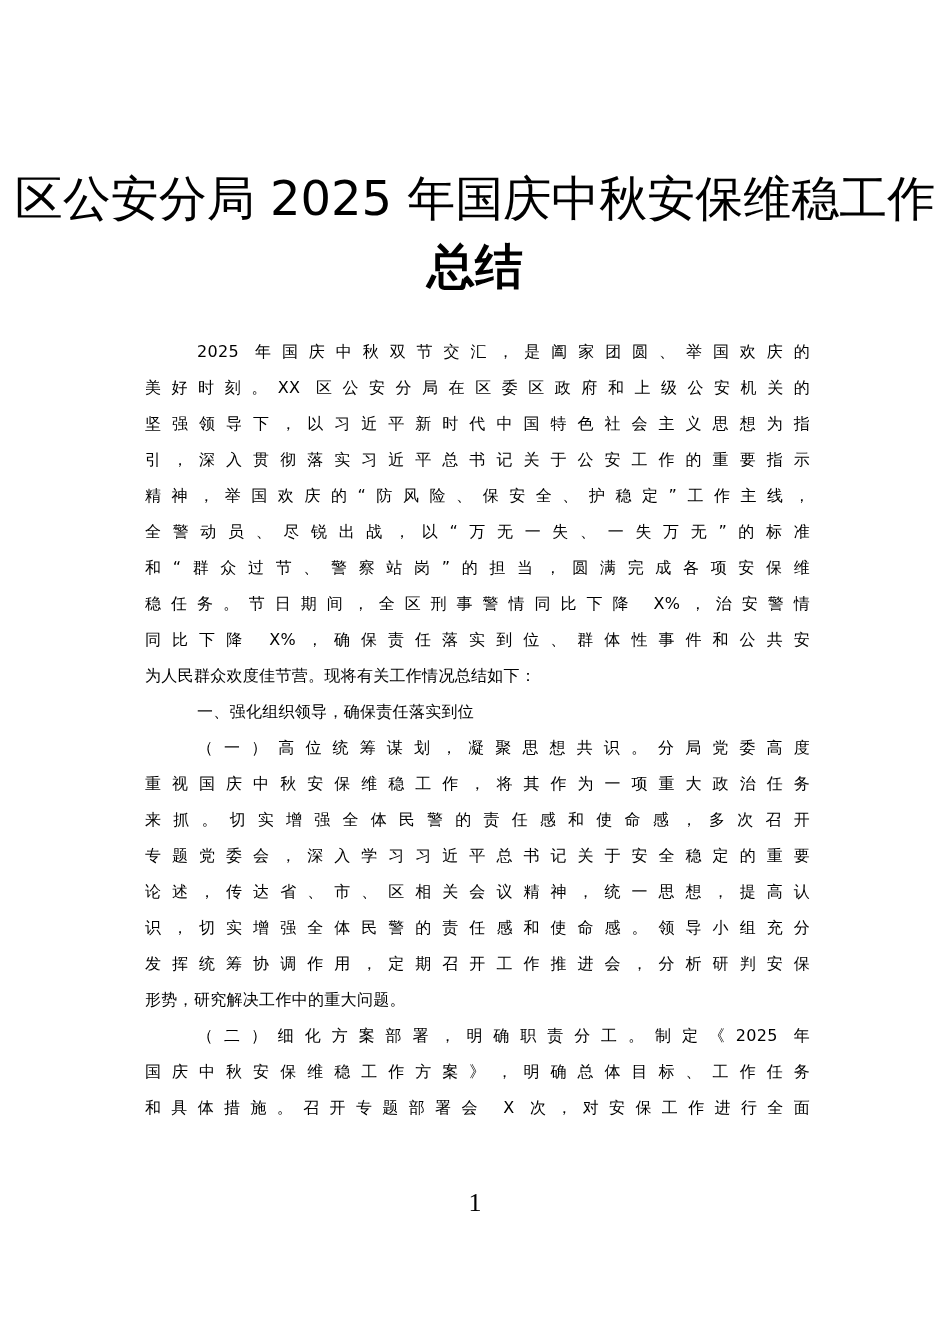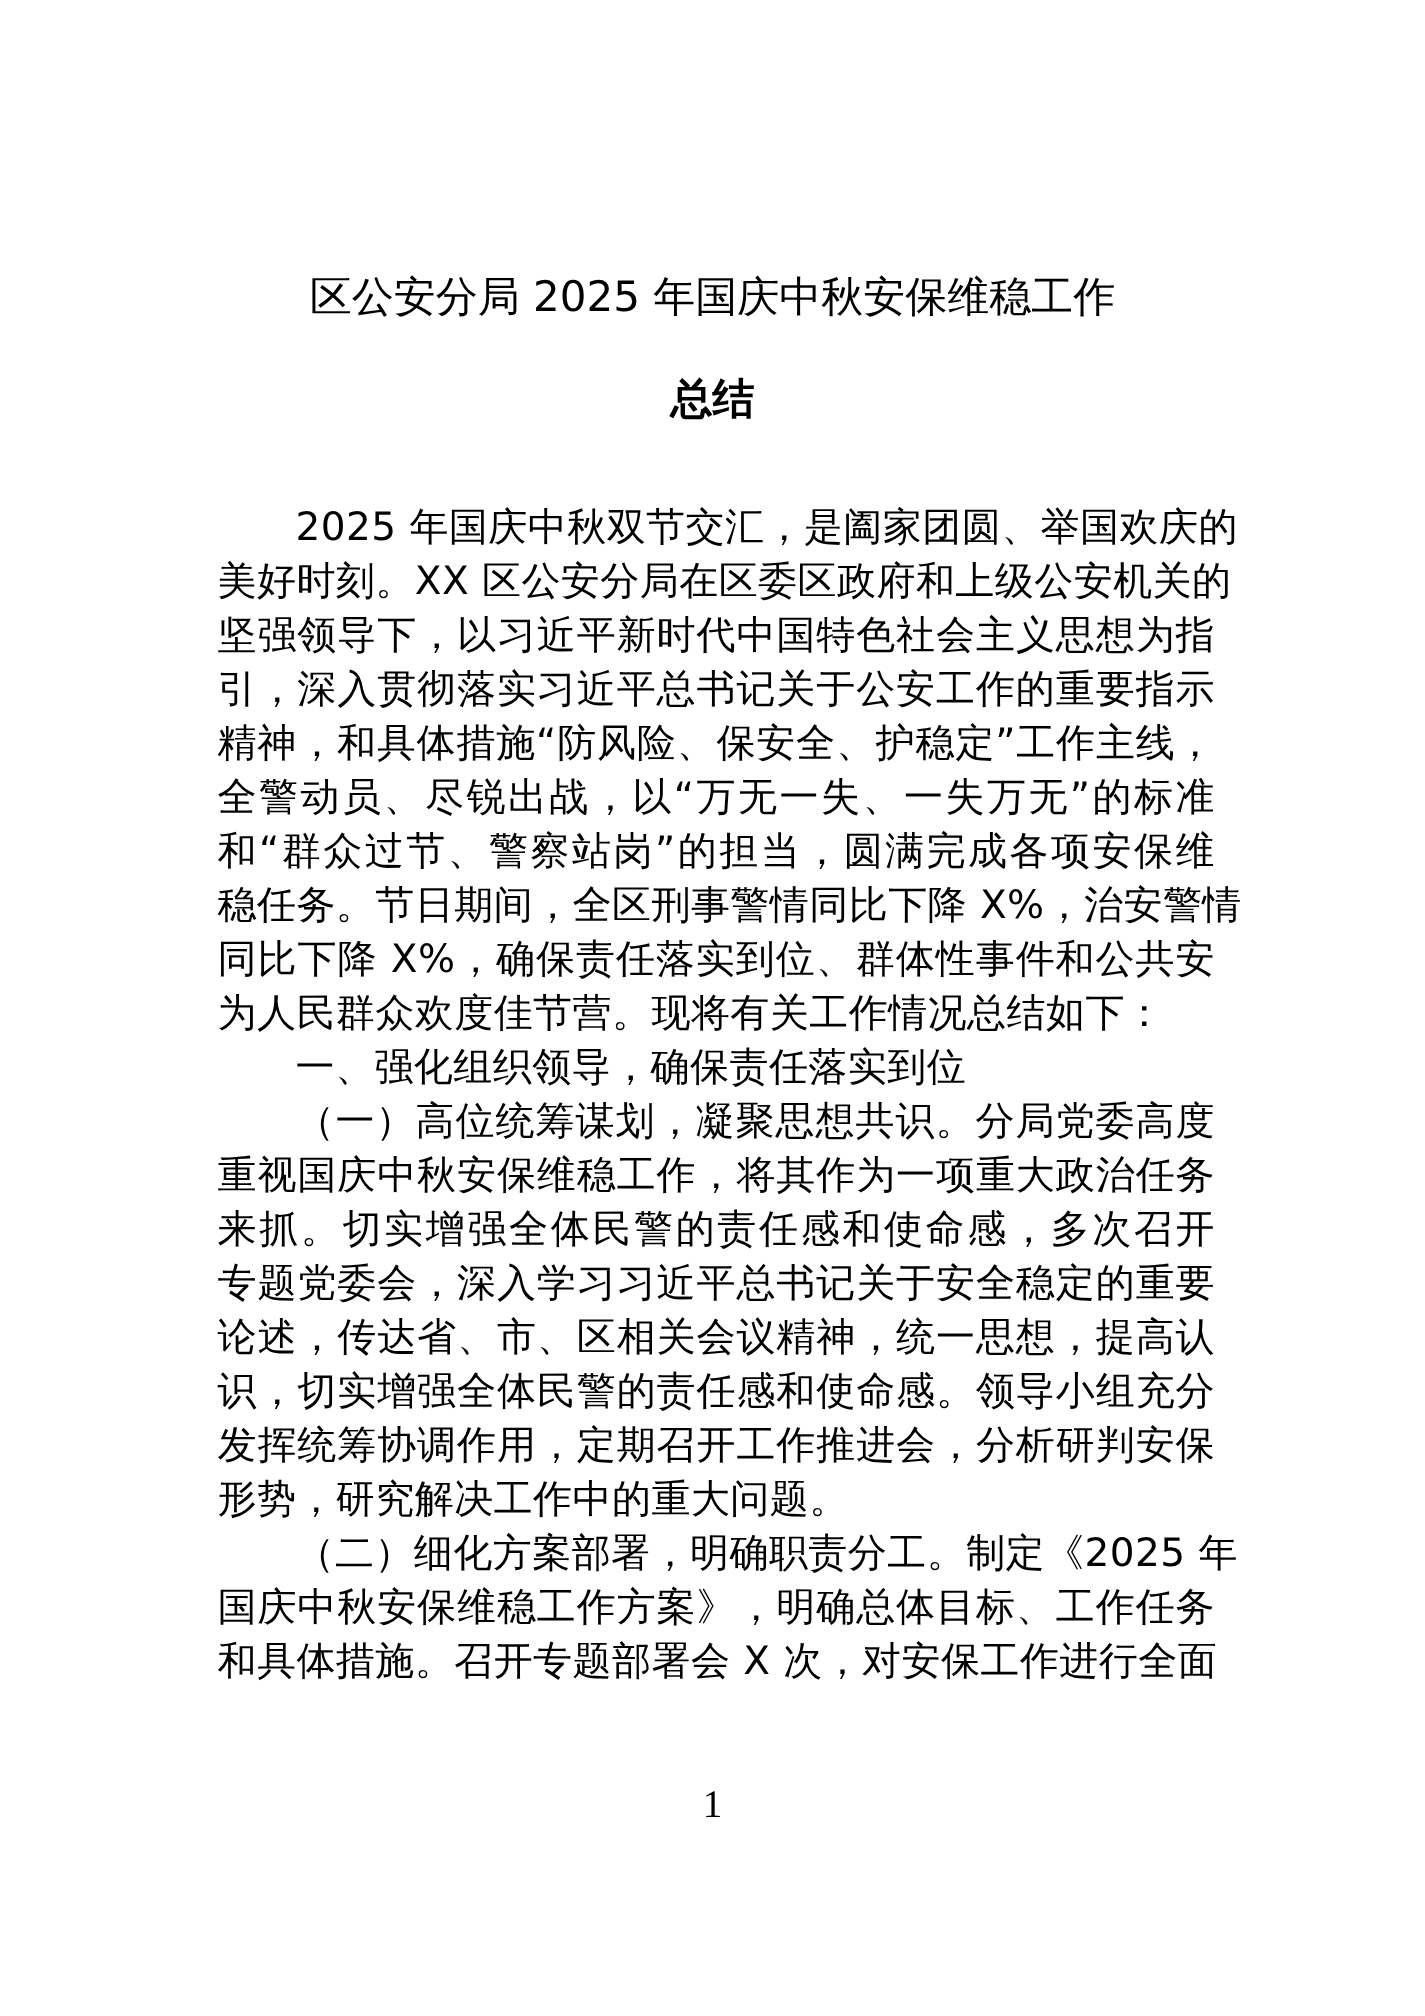--- a/index.html
+++ b/index.html
@@ -19,35 +19,35 @@
       position: absolute;
       left: 0; top: 0;
       width: 950px; height: 1344px;
       background: #ffffff;
     }
     .title-line {
       position: absolute;
       left: 0;
       width: 950px;
       text-align: center;
-      font-size: 28px;
+      font-size: 48px;
       line-height: 44px;
       white-space: nowrap;
       letter-spacing: 0px;
     }
     .body {
       position: absolute;
       left: 145px;
       top: 334px;
       width: 665px;
     }
     .line {
       height: 36px;
       line-height: 36px;
-      font-size: 26px;
+      font-size: 16px;
       white-space: nowrap;
       letter-spacing: 0.3px;
       text-align: justify;
       text-align-last: justify;
     }
     .line.indent {
       padding-left: 52px;
     }
     .line.last {
       text-align-last: left;
@@ -69,21 +69,21 @@
 <div class="page">
 
   <div class="title-line" style="top:176px;">区公安分局 2025 年国庆中秋安保维稳工作</div>
   <div class="title-line" style="top:244px;font-weight:bold;">总结</div>
 
   <div class="body">
     <div class="line indent">2025 年国庆中秋双节交汇，是阖家团圆、举国欢庆的</div>
     <div class="line">美好时刻。XX 区公安分局在区委区政府和上级公安机关的</div>
     <div class="line">坚强领导下，以习近平新时代中国特色社会主义思想为指</div>
     <div class="line">引，深入贯彻落实习近平总书记关于公安工作的重要指示</div>
-    <div class="line">精神，和具体措施“防风险、保安全、护稳定”工作主线，</div>
+    <div class="line">精神，举国欢庆的“防风险、保安全、护稳定”工作主线，</div>
     <div class="line">全警动员、尽锐出战，以“万无一失、一失万无”的标准</div>
     <div class="line">和“群众过节、警察站岗”的担当，圆满完成各项安保维</div>
     <div class="line">稳任务。节日期间，全区刑事警情同比下降 X%，治安警情</div>
     <div class="line">同比下降 X%，确保责任落实到位、群体性事件和公共安</div>
     <div class="line last">为人民群众欢度佳节营。现将有关工作情况总结如下：</div>
     <div class="line indent last">一、强化组织领导，确保责任落实到位</div>
     <div class="line indent">（一）高位统筹谋划，凝聚思想共识。分局党委高度</div>
     <div class="line">重视国庆中秋安保维稳工作，将其作为一项重大政治任务</div>
     <div class="line">来抓。切实增强全体民警的责任感和使命感，多次召开</div>
     <div class="line">专题党委会，深入学习习近平总书记关于安全稳定的重要</div>

